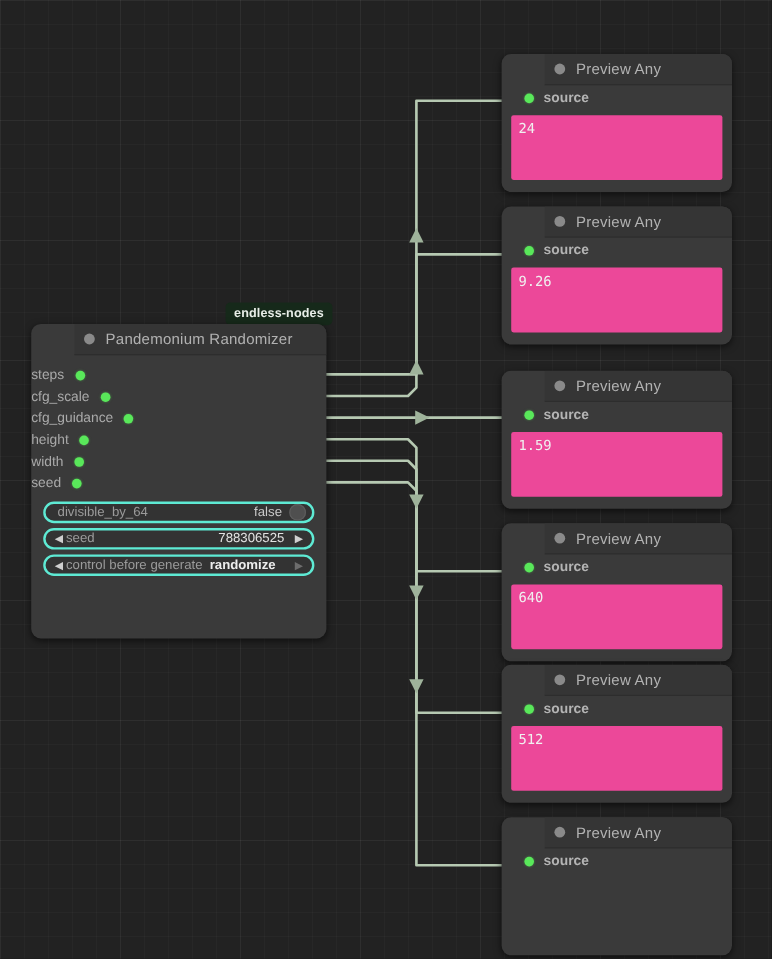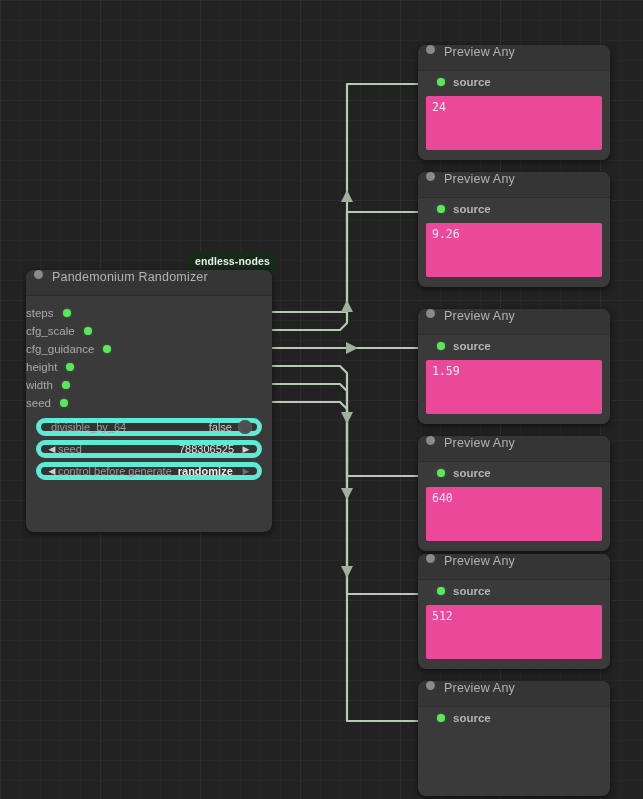--- a/index.html
+++ b/index.html
@@ -37,23 +37,25 @@
     position: absolute;
     border-radius: 8px;
     background: #3a3a3a;
     box-shadow: 0 2px 6px rgba(0,0,0,0.55);
     overflow: hidden;
   }
   .node-header {
     height: 26px;
     background: #353535;
     display: flex;
+    align-items: center;
     padding: 0 8px;
     border-bottom: 1px solid #2d2d2d;
     box-sizing: border-box;
+    margin-left: 36px;
   }
   .collapse-dot {
     width: 9px; height: 9px;
     border-radius: 50%;
     background: #8a8a8a;
     margin-right: 9px;
     flex: 0 0 auto;
   }
   .node-title {
     color: #b2b2b2;
@@ -101,21 +103,21 @@
     flex: 0 0 auto;
     margin-right: -11px;
   }
 
   .widgets { padding: 6px 10px 8px 10px; }
   .widget {
     height: 18px;
     margin-bottom: 4px;
     border-radius: 9px;
     background: #333333;
-    border: 5px solid #5eead4;
+    border: 2px solid #5eead4;
     display: flex;
     align-items: center;
     box-sizing: border-box;
     padding: 0 5px;
     position: relative;
   }
   .widget:last-child { margin-bottom: 0; }
   .w-arrow {
     color: #cfcfcf;
     font-size: 9px;

